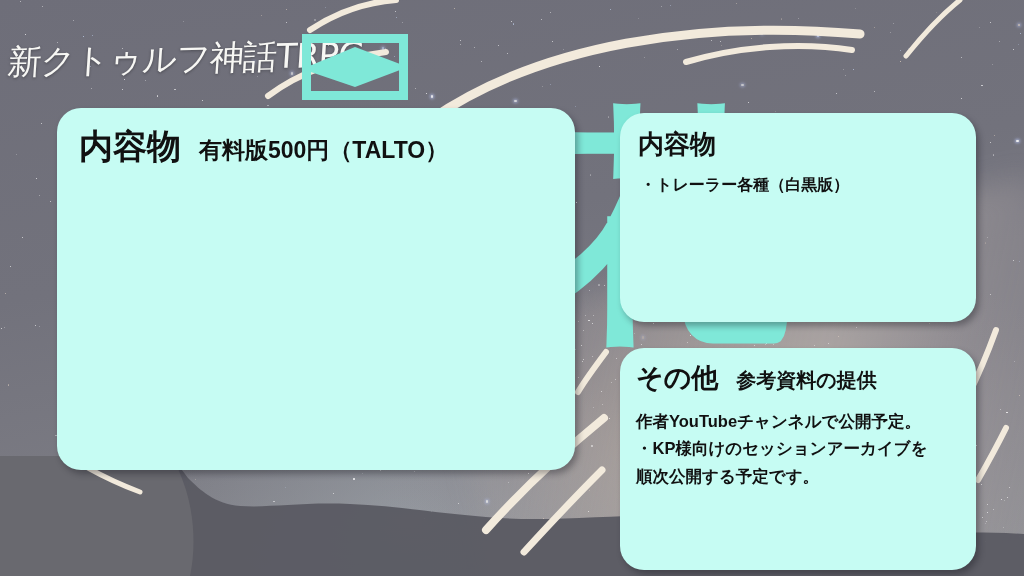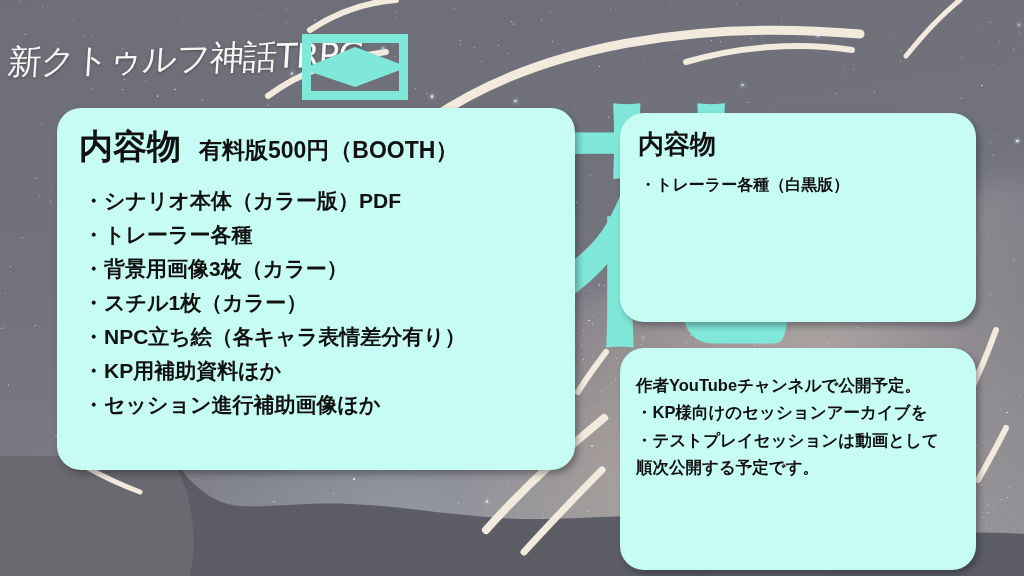--- a/index.html
+++ b/index.html
@@ -845,44 +845,38 @@
 
   <div class="logo">
     <svg class="lens" viewBox="0 0 106 44" preserveAspectRatio="none">
       <path d="M0,24 L53,2 L106,22 L53,42 Z" fill="#7FE8D8"></path>
     </svg>
   </div>
 
   <div class="card" id="card-paid">
     <div class="card-head">
       <span class="h-main">内容物</span>
-      <span class="h-sub">有料版500円（BOOTH）</span>
+      <span class="h-sub">有料版500円（TALTO）</span>
     </div>
-    <ul class="items">
-      <li>・シナリオ本体（カラー版）PDF</li>
-      <li>・トレーラー各種</li>
-      <li>・背景用画像3枚（カラー）</li>
-      <li>・スチル1枚（カラー）</li>
-      <li>・NPC立ち絵（各キャラ表情差分有り）</li>
-      <li>・KP用補助資料ほか</li>
-      <li>・セッション進行補助画像ほか</li>
-    </ul>
   </div>
 
   <div class="card" id="card-free">
     <div class="card-head">
       <span class="h-main">内容物</span>
     </div>
     <ul class="items">
       <li>・トレーラー各種（白黒版）</li>
     </ul>
   </div>
 
   <div class="card" id="card-other">
+    <div class="card-head">
+      <span class="h-main">その他</span>
+      <span class="h-sub">参考資料の提供</span>
+    </div>
     <div class="body">
       <p>作者YouTubeチャンネルで公開予定。</p>
       <p>・KP様向けのセッションアーカイブを</p>
-      <p>・テストプレイセッションは動画として</p>
       <p>順次公開する予定です。</p>
     </div>
   </div>
 
 </div>
 
 </body></html>

